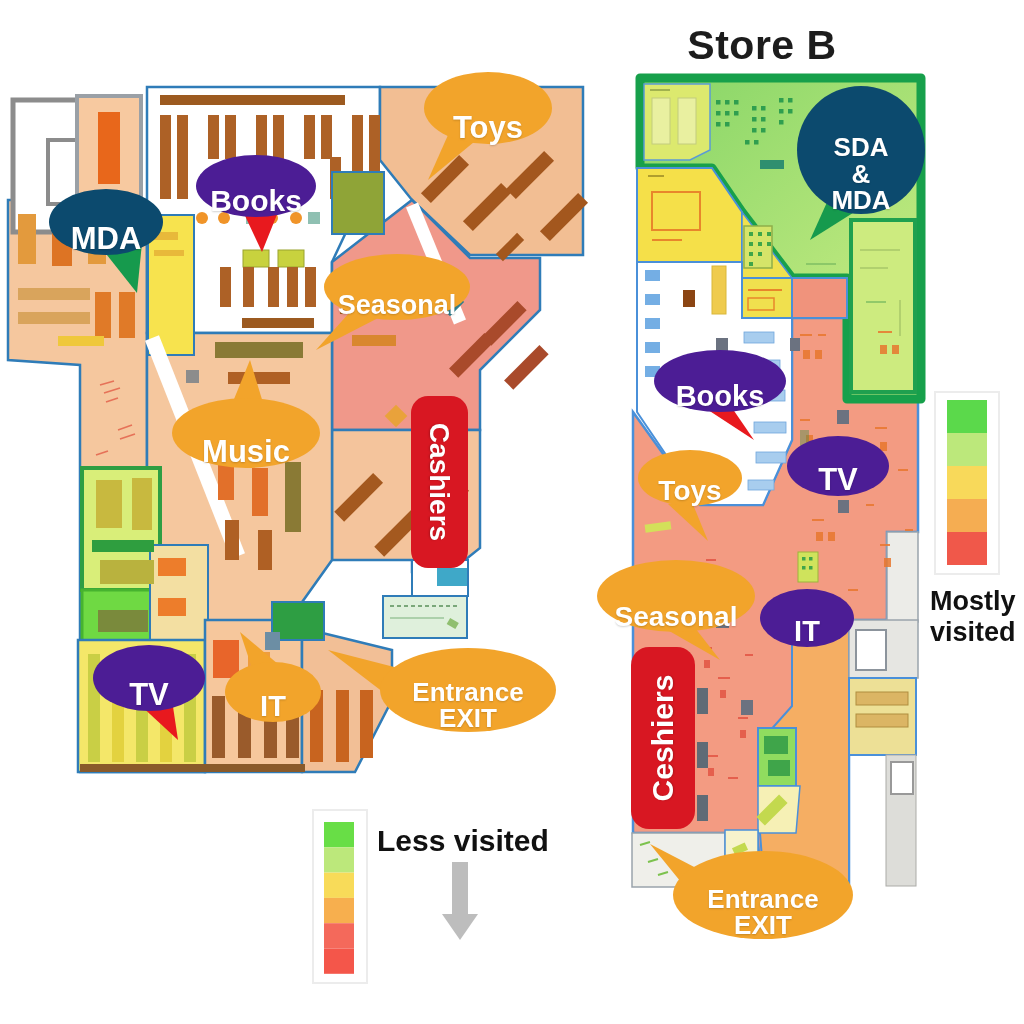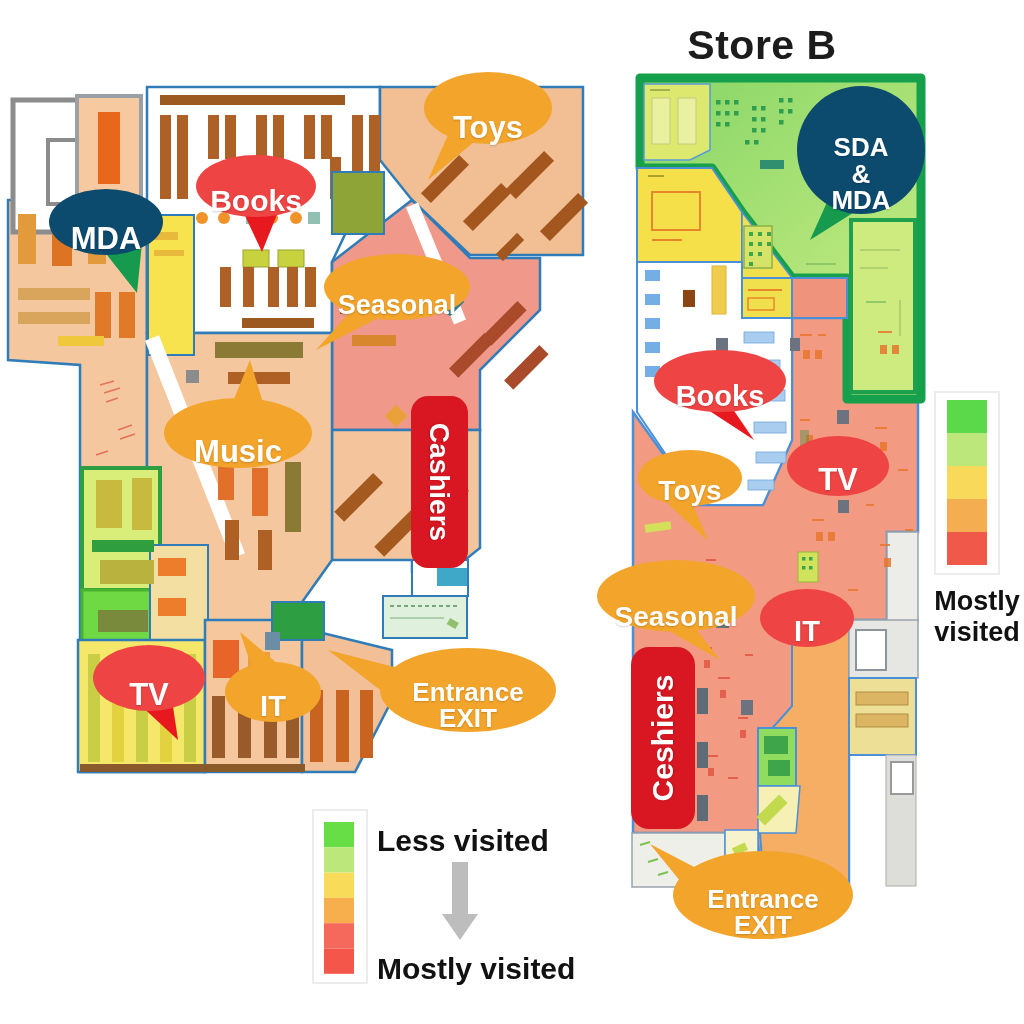--- a/index.html
+++ b/index.html
@@ -4,21 +4,21 @@
 <style>
   html,body{margin:0;padding:0;background:#fff;}
   .canvas{position:relative;width:1024px;height:1024px;background:#fff;overflow:hidden;
           font-family:"Liberation Sans",sans-serif;}
   svg{position:absolute;left:0;top:0;}
   .title{position:absolute;font-weight:700;font-size:41px;color:#1c1c1c;text-align:center;letter-spacing:.5px;}
   .bubble{position:absolute;display:flex;align-items:flex-end;justify-content:center;
           border-radius:50%;color:#fff;font-weight:700;text-align:center;z-index:3;
           text-shadow:0 1px 2px rgba(0,0,0,.18);line-height:1.02;}
   .orange{background:#F2A42B;}
-  .red{background:#ef4444;}
+  .red{background:#4c1d95;}
   .greenb{background:#0c4a6e;}
   .pill{position:absolute;background:#D81722;border-radius:17px;z-index:3;
         display:flex;align-items:center;justify-content:center;}
   .pill span{color:#fff;font-weight:700;white-space:nowrap;text-shadow:0 1px 2px rgba(0,0,0,.2);}
   .rot90{transform:rotate(90deg);}
   .rot270{transform:rotate(-90deg);}
   .legend-text{position:absolute;color:#111;font-weight:600;z-index:3;}
 </style>
 </head>
 <body>
@@ -427,21 +427,21 @@
     </div>
 <div class="bubble red" style="left:196px;top:155px;width:120px;height:62px;font-size:30px;">
       <span>Books</span>
     </div>
 <div class="bubble greenb" style="left:49px;top:189px;width:114px;height:66px;font-size:31px;">
       <span>MDA</span>
     </div>
 <div class="bubble orange" style="left:324px;top:254px;width:146px;height:66px;font-size:27px;">
       <span>Seasonal</span>
     </div>
-<div class="bubble orange" style="left:164px;top:398px;width:148px;height:70px;font-size:31px;">
+<div class="bubble orange" style="left:172px;top:398px;width:148px;height:70px;font-size:31px;">
       <span>Music</span>
     </div>
 <div class="pill" style="left:411px;top:396px;width:57px;height:172px;">
       <span class="rot90" style="font-size:28px;">Cashiers</span>
     </div>
 <div class="bubble red" style="left:93px;top:645px;width:112px;height:66px;font-size:31px;">
       <span>TV</span>
     </div>
 <div class="bubble orange" style="left:225px;top:662px;width:96px;height:60px;font-size:29px;">
       <span>IT</span>
@@ -469,18 +469,17 @@
       <span>IT</span>
     </div>
 <div class="pill" style="left:631px;top:647px;width:64px;height:182px;border-radius:18px;">
       <span class="rot270" style="font-size:30px;">Ceshiers</span>
     </div>
 <div class="bubble orange" style="left:673px;top:851px;width:180px;height:88px;font-size:26px;">
   <span><span>Entrance</span><br><span>EXIT</span></span>
 </div>
 
 <div class="legend-text" style="left:377px;top:824px;font-size:30px;">Less visited</div>
-<div class="legend-text" style="left:377px;top:952px;font-size:30px;">Mostly visited</div>
-<div class="legend-text" style="left:930px;top:586px;width:94px;text-align:center;font-size:27px;">
+<div class="legend-text" style="left:930px;top:586px;width:94px;text-align:left;font-size:27px;">
   <span>Mostly</span><br><span>visited</span>
 </div>
 
 </div>
 
 </body></html>

